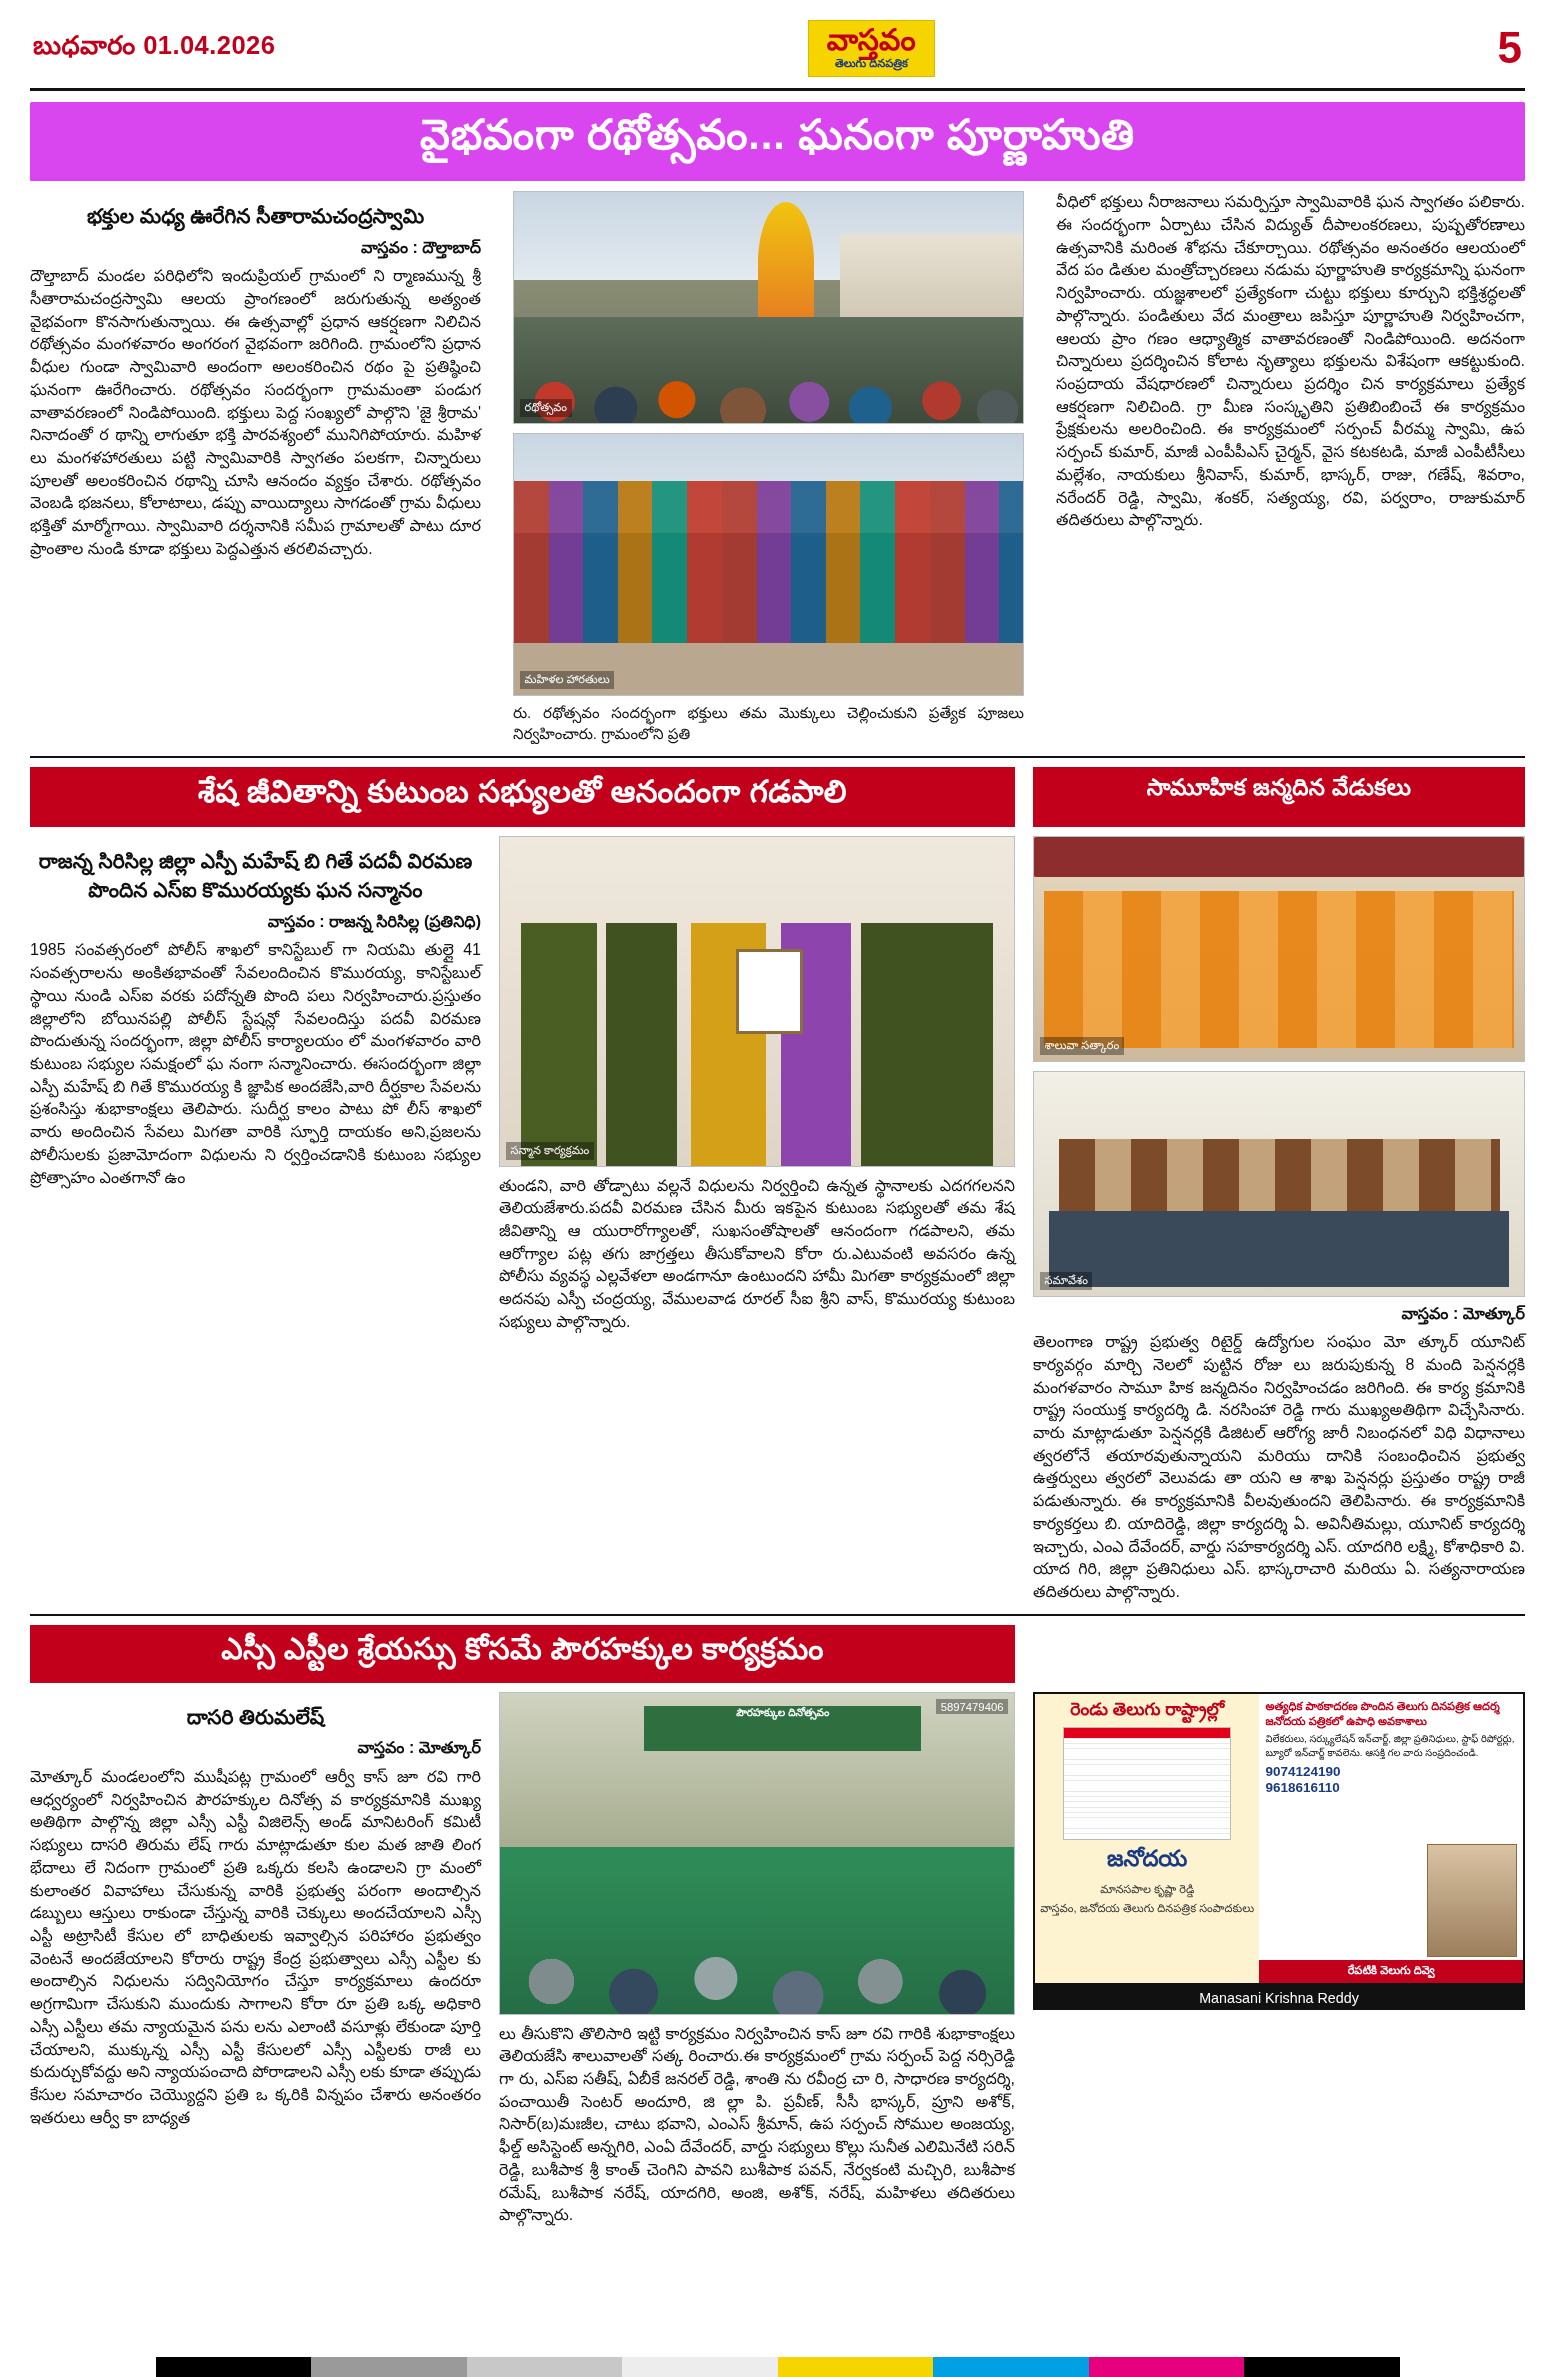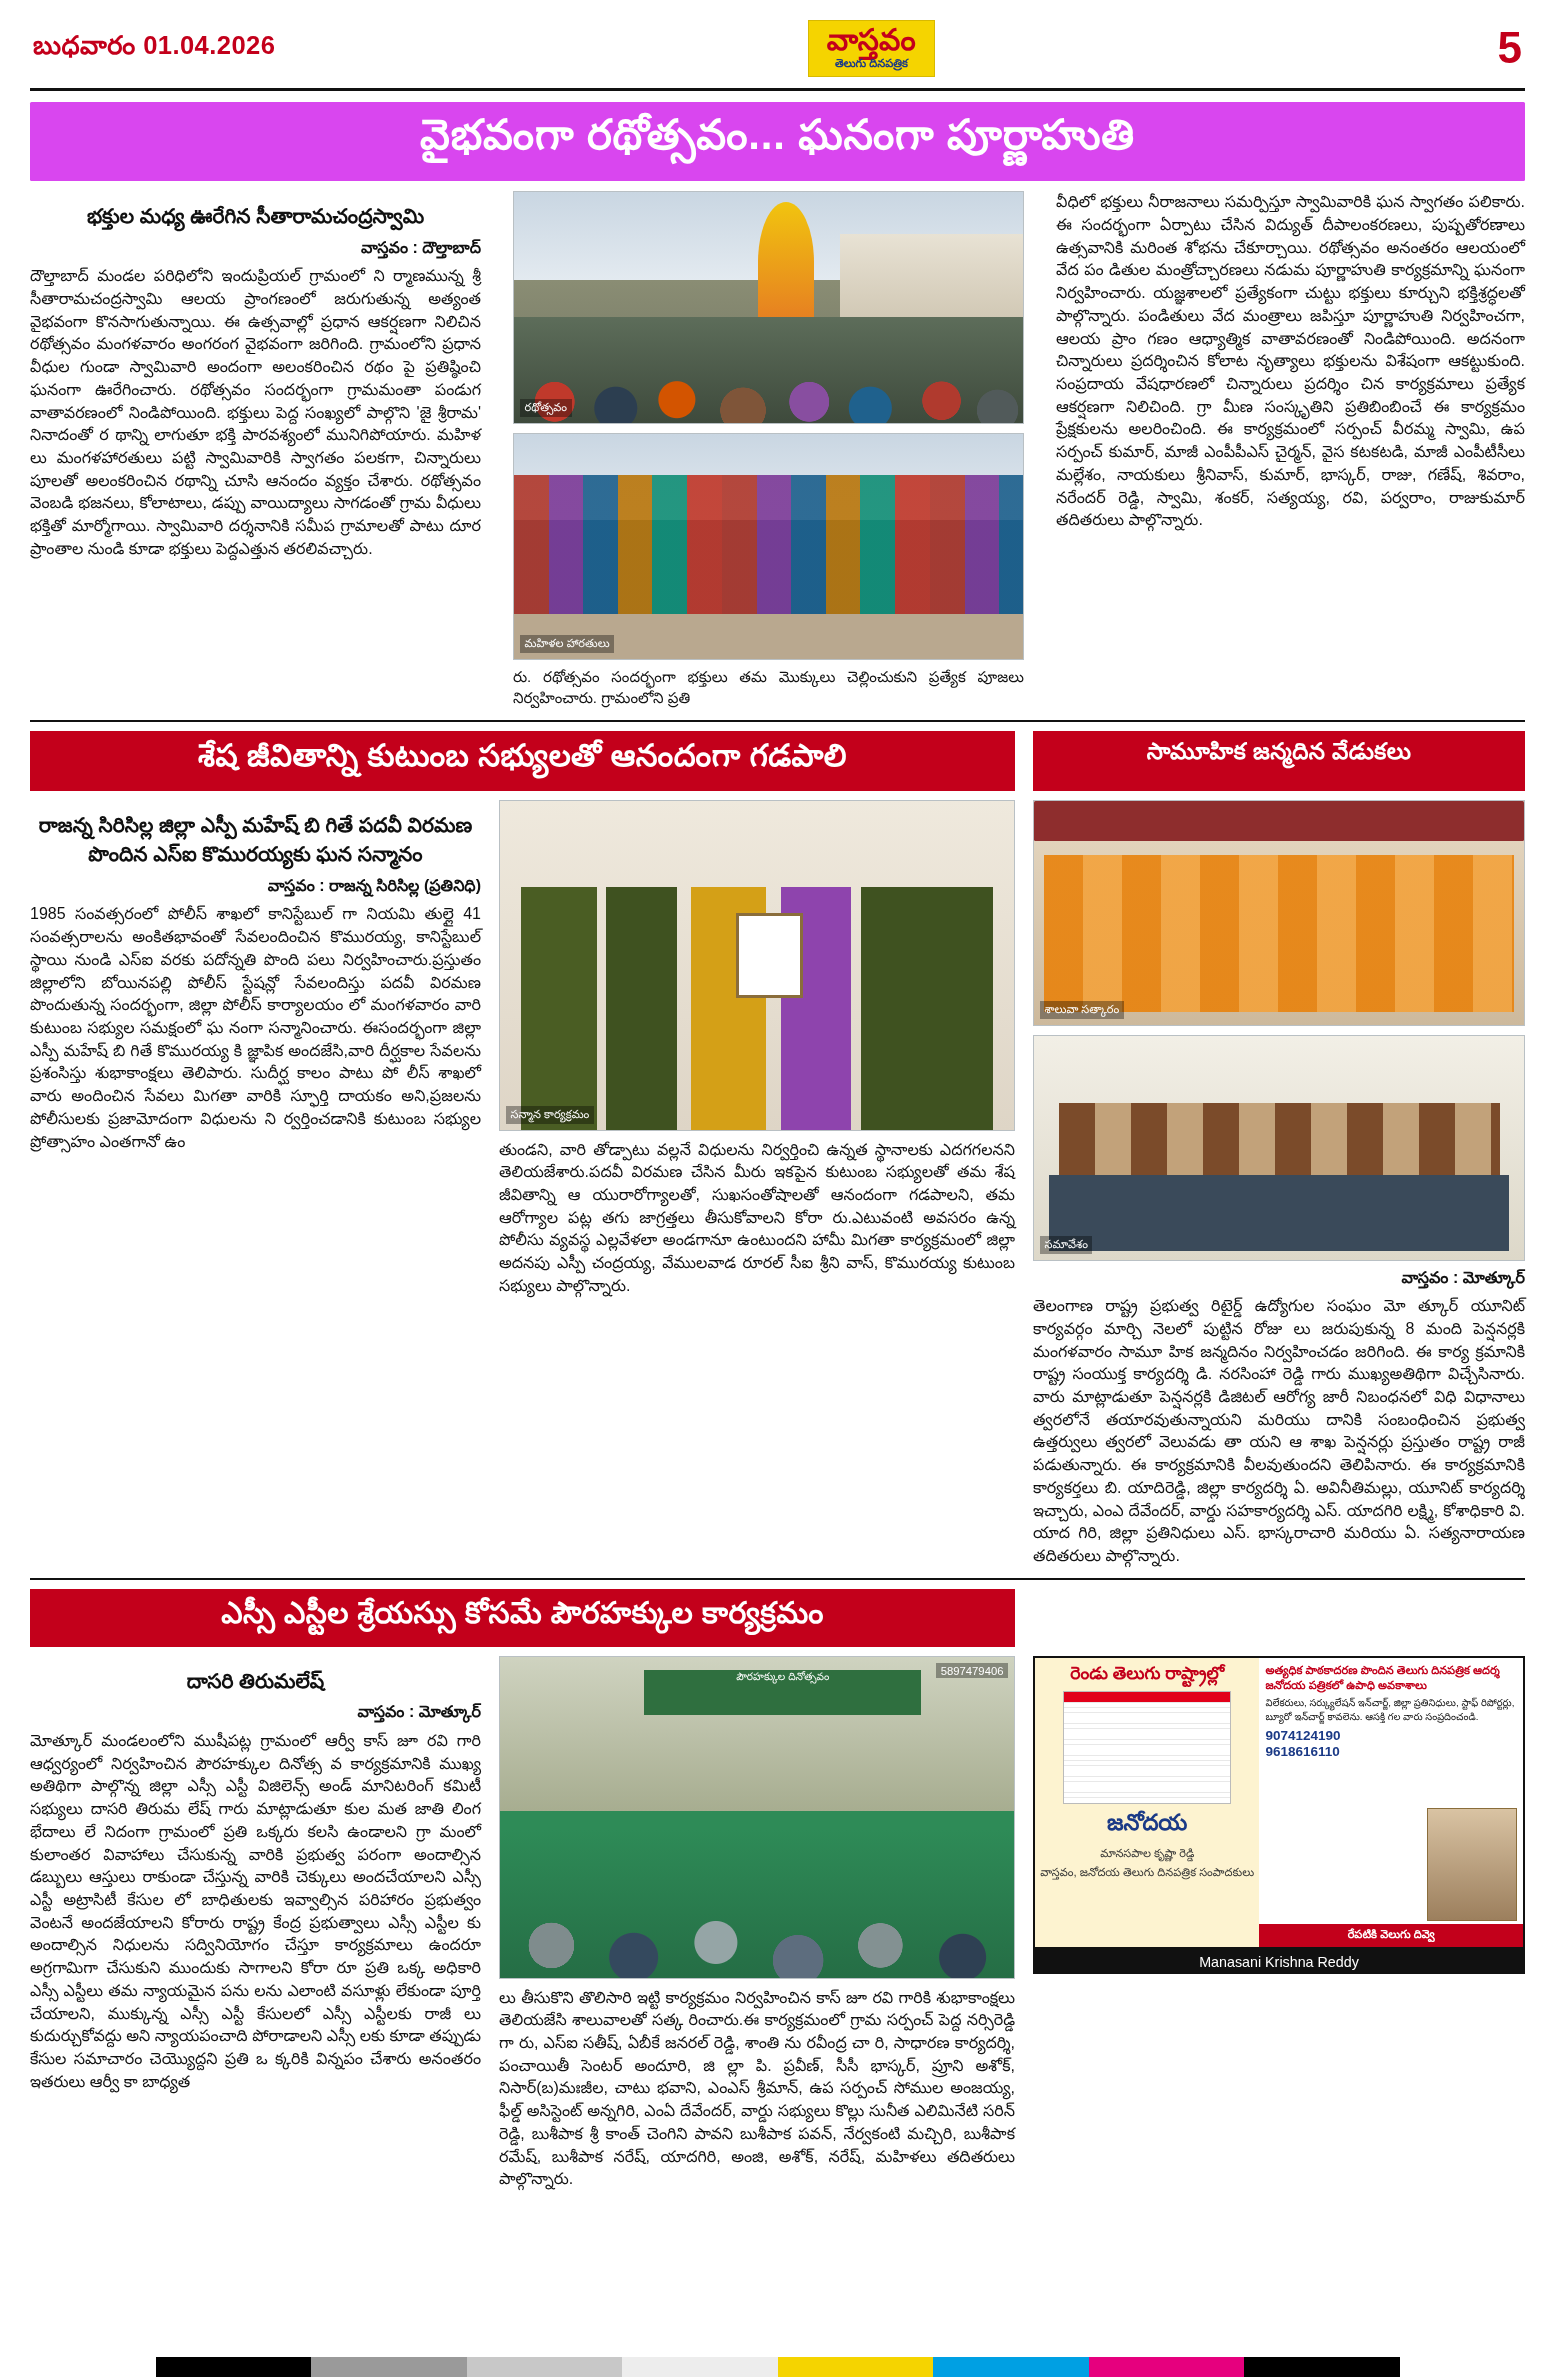--- a/index.html
+++ b/index.html
@@ -194,21 +194,21 @@
   }
   .ph-meeting .people {
     position:absolute; left:5%; right:5%; bottom:34%; height:36%;
     background: repeating-linear-gradient(90deg,#7b4b2a 0 36px,#c2a27a 36px 72px);
   }
 
   .ph-sitting .greenmat { position:absolute; left:0; right:0; bottom:0; height:52%; background:#2e8b57; }
   .ph-sitting .wallbg { position:absolute; left:0; right:0; top:0; height:48%; background: linear-gradient(#cfd3c0,#a7ad90); }
   .ph-sitting .bannertxt {
     position:absolute; left:28%; top:4%; width:54%; height:14%;
-    background:#2f6f3f; color:#fff; font-size:10.5px; text-align:center;
+    background:#2f6f3f; color:#fff; font-size:10.5px; text-align:center;font-weight:bold;
   }
   .ph-sitting .seated {
     position:absolute; left:0; right:0; bottom:0; height:46%;
     background:
       radial-gradient(circle at 10% 78%, #7f8c8d 0 22.6px, transparent 23px),
       radial-gradient(circle at 26% 86%, #34495e 0 24px, transparent 25px),
       radial-gradient(circle at 42% 76%, #95a5a6 0 21px, transparent 22px),
       radial-gradient(circle at 58% 88%, #5d6d7e 0 25px, transparent 25.6px),
       radial-gradient(circle at 74% 78%, #839192 0 22px, transparent 22.6px),
       radial-gradient(circle at 90% 86%, #2e4053 0 23px, transparent 24px),
@@ -307,21 +307,21 @@
       <div class="col" style="flex:0 0 511px;">
         <div class="photo ph-chariot" style="height:233px;">
           <div class="sky"></div>
             <div class="ground"></div>
           <div class="houses"></div>
             <div class="chariot"></div>
           <div class="road"></div>
             <div class="crowd"></div>
           <div class="label" style="left:6px;bottom:6px;">రథోత్సవం</div>
         </div>
-        <div class="photo ph-women" style="height:227px;margin-top:9px;">
+        <div class="photo ph-women" style="height:263px;margin-top:9px;">
           <div class="sky"></div>
             <div class="saris"></div>
             <div class="floor"></div>
           <div class="label" style="left:6px;bottom:6px;">మహిళల హారతులు</div>
         </div>
         <div class="caption">రు. రథోత్సవం సందర్భంగా భక్తులు తమ మొక్కులు చెల్లించుకుని ప్రత్యేక పూజలు నిర్వహించారు. గ్రామంలోని ప్రతి</div>
       </div>
 
       <div class="col">
         <div class="body">వీధిలో భక్తులు నీరాజనాలు సమర్పిస్తూ స్వామివారికి ఘన స్వాగతం పలికారు. ఈ సందర్భంగా ఏర్పాటు చేసిన విద్యుత్ దీపాలంకరణలు, పుష్పతోరణాలు ఉత్సవానికి మరింత శోభను చేకూర్చాయి. రథోత్సవం అనంతరం ఆలయంలో వేద పం డితుల మంత్రోచ్చారణలు నడుమ పూర్ణాహుతి కార్యక్రమాన్ని ఘనంగా నిర్వహించారు. యజ్ఞశాలలో ప్రత్యేకంగా చుట్టు భక్తులు కూర్చుని భక్తిశ్రద్ధలతో పాల్గొన్నారు. పండితులు వేద మంత్రాలు జపిస్తూ పూర్ణాహుతి నిర్వహించగా, ఆలయ ప్రాం గణం ఆధ్యాత్మిక వాతావరణంతో నిండిపోయింది. అదనంగా చిన్నారులు ప్రదర్శించిన కోలాట నృత్యాలు భక్తులను విశేషంగా ఆకట్టుకుంది. సంప్రదాయ వేషధారణలో చిన్నారులు ప్రదర్శిం చిన కార్యక్రమాలు ప్రత్యేక ఆకర్షణగా నిలిచింది. గ్రా మీణ సంస్కృతిని ప్రతిబింబించే ఈ కార్యక్రమం ప్రేక్షకులను అలరించింది. ఈ కార్యక్రమంలో సర్పంచ్ వీరమ్మ స్వామి, ఉప సర్పంచ్ కుమార్, మాజీ ఎంపీపీఎస్ చైర్మన్, వైస కటకటడి, మాజీ ఎంపీటీసీలు మల్లేశం, నాయకులు శ్రీనివాస్, కుమార్, భాస్కర్, రాజు, గణేష్, శివరాం, నరేందర్ రెడ్డి, స్వామి, శంకర్, సత్యయ్య, రవి, పర్వరాం, రాజుకుమార్ తదితరులు పాల్గొన్నారు.</div>

